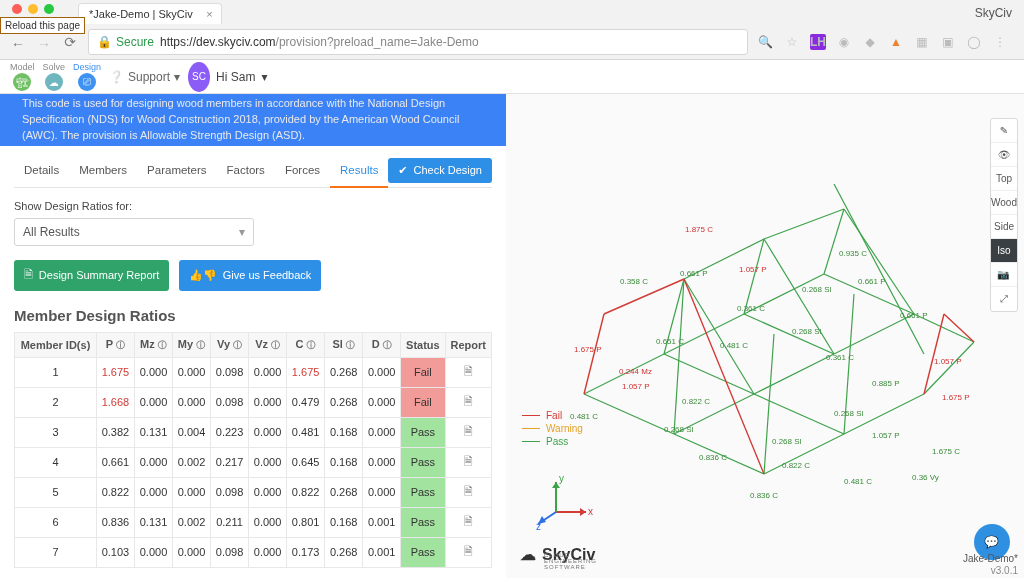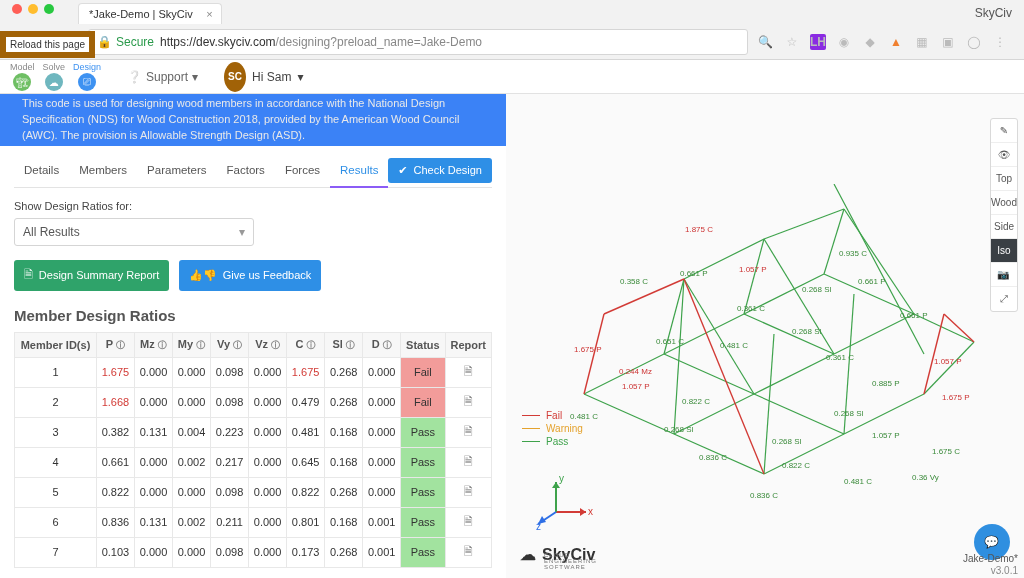--- a/index.html
+++ b/index.html
@@ -6,60 +6,60 @@
   html, body { width: 1024px; height: 578px; font-family: "Helvetica Neue", Arial, sans-serif; font-size: 12px; color: #333; overflow: hidden; background: #fff; }
 
   
   .chrome-top { height: 60px; background: #f2f2f2; border-bottom: 1px solid #d6d6d6; position: relative; }
   .chrome-tabs { height: 24px; display: flex; align-items: flex-end; padding-left: 8px; }
   .traffic { display: flex; gap: 6px; align-items: center; padding: 0 10px; position: absolute; left: 2px; top: 4px; }
   .traffic span { width: 10px; height: 10px; border-radius: 50%; display: inline-block; }
   .traffic .r { background:#ff5f57;} .traffic .y{background:#ffbd2e;} .traffic .g{background:#28c840;}
   .tab { background:#fff; border-radius:4px 4px 0 0; padding:4px 28px 4px 10px; font-size:11px; position:relative; margin-left:70px; border:1px solid #ddd; border-bottom:none;}
   .tab .x { position:absolute; right:8px; top:4px; color:#888;}
-  .reload-tip { position:absolute; left:0; top:31px; background:#fff; border:6px solid #a16207; padding:2px 4px; font-size:10px; z-index:5;}
+  .reload-tip { position:absolute; left:0; top:17px; background:#fff; border:1px solid #a16207; padding:2px 4px; font-size:10px; z-index:5;}
   .chrome-corner { position:absolute; right:12px; top:6px; font-size:12px; color:#555;}
   .addr { height:36px; display:flex; align-items:center; padding:0 10px; gap:10px;}
   .addr .nav-ico { color:#7a7a7a; font-size:14px; width:16px; text-align:center; cursor:pointer;}
   .omnibox { flex:1; display:flex; align-items:center; background:#fff; border:1px solid #d6d6d6; border-radius:3px; height:26px; padding:0 8px; font-size:12px;}
   .omnibox .secure { color:#2a9a4b; font-weight:500; display:flex; align-items:center; gap:4px; margin-right:6px;}
   .omnibox .urlpath .dim { color:#888; }
   .chrome-right { display:flex; align-items:center; gap:10px; padding-right:6px;}
   .chrome-right span { width:16px; height:16px; display:flex; align-items:center; justify-content:center; color:#bbb; font-size:12px; cursor:pointer;}
   .lh { background:#8a2be2; color:#fff; font-weight:bold; font-size:9px; border-radius:2px; padding:1px 2px;}
 
   
   .appbar { height:34px; border-bottom:1px solid #e2e2e2; display:flex; align-items:center; justify-content:space-between; padding:0 10px; background:#fff;}
   .appbar-left { display:flex; align-items:center; gap:18px;}
   .hamburger { width:18px; height:14px; display:flex; flex-direction:column; justify-content:space-between; cursor:pointer;}
   .hamburger span { height:2px; background:#777; width:100%;}
   .menu-btn { display:flex; align-items:center; gap:4px; font-size:12px; color:#555; cursor:pointer;}
   .menu-btn::after { content:"▾"; font-size:10px; color:#888; margin-left:2px;}
   .ico-file::before { content:"▮"; color:#777; font-size:12px; }
   .ico-monitor::before { content:"🖵"; color:#777; }
-  .appbar-right { display:flex; align-items:center; gap:26px;}
+  .appbar-right { display:flex; align-items:center; gap:8px;}
   .phase { display:flex; gap:8px;}
   .phase-item { display:flex; flex-direction:column; align-items:center; font-size:9px; color:#888; cursor:pointer;}
   .phase-item .dot { width:18px; height:18px; border-radius:50%; display:flex; align-items:center; justify-content:center; font-size:10px; color:#fff; margin-top:1px;}
   .phase .model .dot{background:#6fbf64;} .phase .solve .dot{background:#6fb7bf;} .phase .design .dot{background:#3e92f1;}
   .phase .design{ color:#3e92f1;}
   .support { color:#666; font-size:12px; display:flex; align-items:center; gap:4px; cursor:pointer;}
-  .avatar { width:22px; height:30px; border-radius:50%; background:#a16207; color:#fff; font-size:10px; display:flex; align-items:center; justify-content:center;font-weight:bold;}
+  .avatar { width:22px; height:30px; border-radius:50%; background:#8b5cf6; color:#fff; font-size:10px; display:flex; align-items:center; justify-content:center;}
   .user { display:flex; align-items:center; gap:6px; color:#444; font-size:12px; cursor:pointer;}
 
   
   .split { display:flex; height:484px; }
   .left { width:506px; display:flex; flex-direction:column; overflow:hidden;}
   .right { flex:1; position:relative; background:#fafafa;}
 
   .banner { background:#3b82f6; color:#e9e9e9; font-size:11px; line-height:1.45; padding:2px 22px;}
   .section { padding:0 14px; }
   .tabs { display:flex; align-items:center; border-bottom:1px solid #e3e3e3; margin-top:8px; position:relative;}
   .tabs .t { padding:10px 10px; font-size:11.5px; color:#555; cursor:pointer;}
-  .tabs .t.active { color:#2e8fe6; border-bottom:2px solid #8b5cf6; margin-bottom:-1px;}
+  .tabs .t.active { color:#2e8fe6; border-bottom:2px solid #f97316; margin-bottom:-1px;}
   .check-btn { position:absolute; right:0; top:4px; background:#2e8fe6; color:#fff; border:none; border-radius:3px; padding:6px 10px; font-size:11px; cursor:pointer; display:flex; align-items:center; gap:6px;}
 
   .filter-lbl { font-size:11px; color:#444; margin-top:12px;}
   .dropdown { margin-top:6px; width:240px; height:28px; border:1px solid #d5d5d5; border-radius:3px; background:#fff; display:flex; align-items:center; justify-content:space-between; padding:0 8px; color:#555; font-size:12px; cursor:pointer;}
   .dropdown::after{content:"▾"; color:#999;}
 
   .toolbar { display:flex; gap:10px; margin-top:14px;}
   .pill { display:flex; align-items:center; gap:6px; font-size:11px; color:#fff; border:none; border-radius:3px; padding:6px 10px; cursor:pointer;}
   .pill.green{ background:#2fa36a;}
   .pill.blue{ background:#2e8fe6;}
@@ -110,21 +110,21 @@
       <span class="x">×</span>
     </div>
   </div>
   <div class="chrome-corner">SkyCiv</div>
   <div class="addr">
     <span class="nav-ico">←</span>
     <span class="nav-ico" style="opacity:.4">→</span>
     <span class="nav-ico">⟳</span>
     <div class="omnibox">
       <span class="secure">🔒 <span>Secure</span></span>
-      <span class="urlpath"><span>https://dev.skyciv.com</span><span class="dim">/designing?preload_name=Jake-Demo</span></span>
+      <span class="urlpath"><span>https://dev.skyciv.com</span><span class="dim">/provision?preload_name=Jake-Demo</span></span>
     </div>
     <div class="chrome-right">
       <span>🔍</span>
       <span>☆</span>
       <span class="lh">LH</span>
       <span>◉</span>
       <span>◆</span>
       <span style="color:#f08030">▲</span>
       <span>▦</span>
       <span>▣</span>

